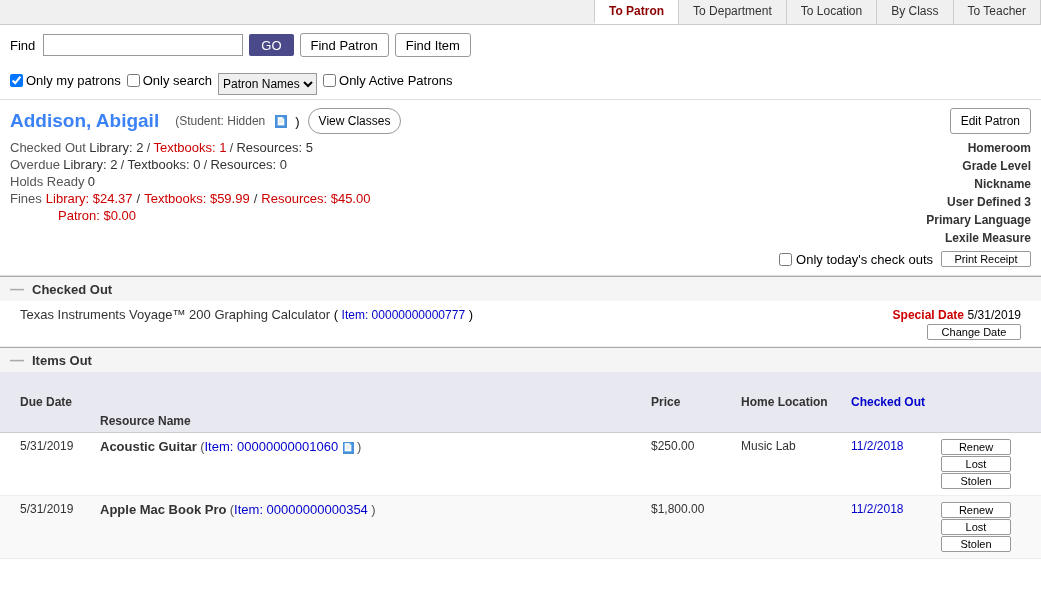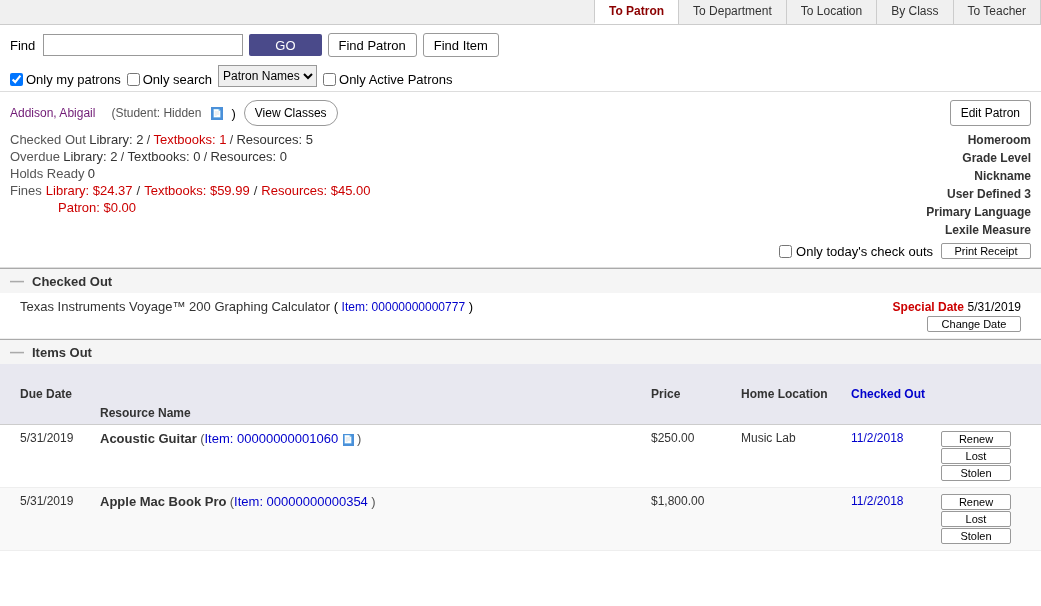--- a/index.html
+++ b/index.html
@@ -4,32 +4,32 @@
   <style>
     * { box-sizing: border-box; margin: 0; padding: 0; font-family: Arial, sans-serif; font-size: 13px; }
     body { background: #fff; width: 1041px; overflow-x: hidden; }
     .top-tab { padding: 4px 14px; border-left: 1px solid #ccc; cursor: pointer; font-size: 12px; color: #333; }
     .top-tab:last-child { border-right: 1px solid #ccc; }
     .top-tab.active { background: #fff; color: #8b0000; font-weight: bold; border-bottom: 2px solid #fff; }
 
     
     .search-bar { padding: 8px 10px 4px 10px; border-bottom: 1px solid #ddd; }
     .search-row1 { display: flex; align-items: center; gap: 6px; }
-    .search-row2 { display: flex; align-items: flex-end; gap: 6px; margin-top: 8px; font-size: 12px; }
+    .search-row2 { display: flex; align-items: flex-start; gap: 6px; margin-top: 16px; font-size: 12px; }
     .find-label { font-size: 13px; margin-right: 2px; }
     .find-input { width: 200px; height: 22px; border: 1px solid #999; padding: 2px 4px; font-size: 13px; }
-    .go-btn { background: #4a4a8a; color: #fff; border: none; padding: 2px 26px; height: 22px; cursor: pointer; font-size: 13px; border-radius: 2px; }
+    .go-btn { background: #4a4a8a; color: #fff; border: none; padding: 2px 12px; height: 22px; cursor: pointer; font-size: 13px; border-radius: 2px; }
     .action-btn { background: #fff; color: #000; border: 1px solid #999; padding: 2px 10px; height: 24px; cursor: pointer; font-size: 13px; border-radius: 3px; }
     select.search-select { height: 22px; border: 1px solid #999; font-size: 12px; }
     label.cb-label { display: flex; align-items: center; gap: 3px; font-size: 12px; cursor: pointer; }
 
     
     .patron-section { padding: 8px 10px; border-bottom: 1px solid #ddd; }
     .patron-header { display: flex; align-items: center; justify-content: space-between; margin-bottom: 6px; }
-    .patron-name { font-size: 12px; font-weight: normal; color: #701a75; }
+    .patron-name { font-size: 19px; font-weight: bold; color: #3b82f6; }
     .patron-sub { font-size: 12px; color: #555; margin-left: 8px; }
     .patron-details { display: flex; }
     .patron-left { flex: 1; }
     .patron-right { width: 280px; text-align: right; }
     .detail-row { margin-bottom: 2px; font-size: 12px; color: #333; }
     .detail-row span.label-col { color: #555; }
     .detail-row .red { color: #cc0000; }
     .patron-right-row { margin-bottom: 3px; }
     .patron-right-row .field-name { font-weight: bold; font-size: 12px; color: #333; }
     .patron-right-row .field-val { color: #cc0000; font-size: 12px; }

